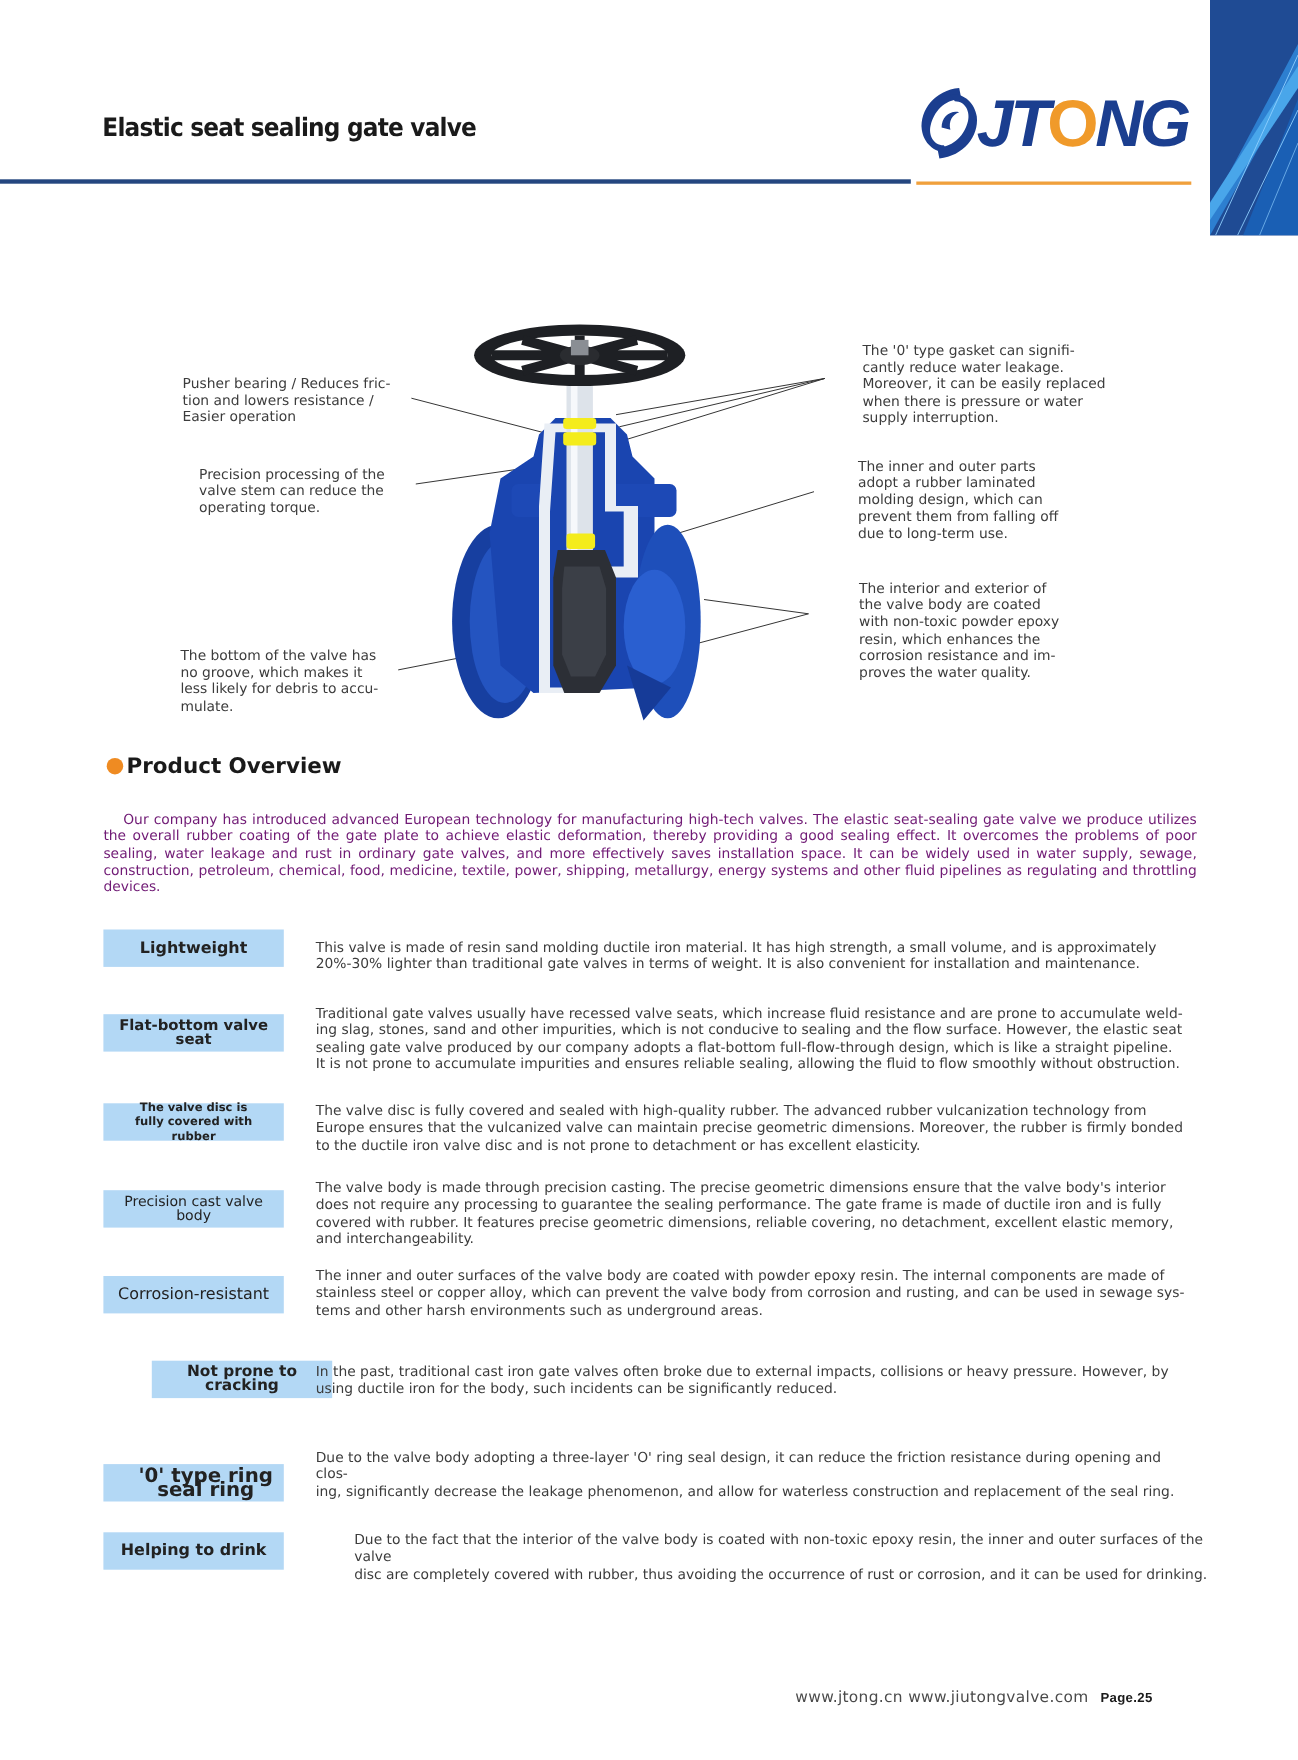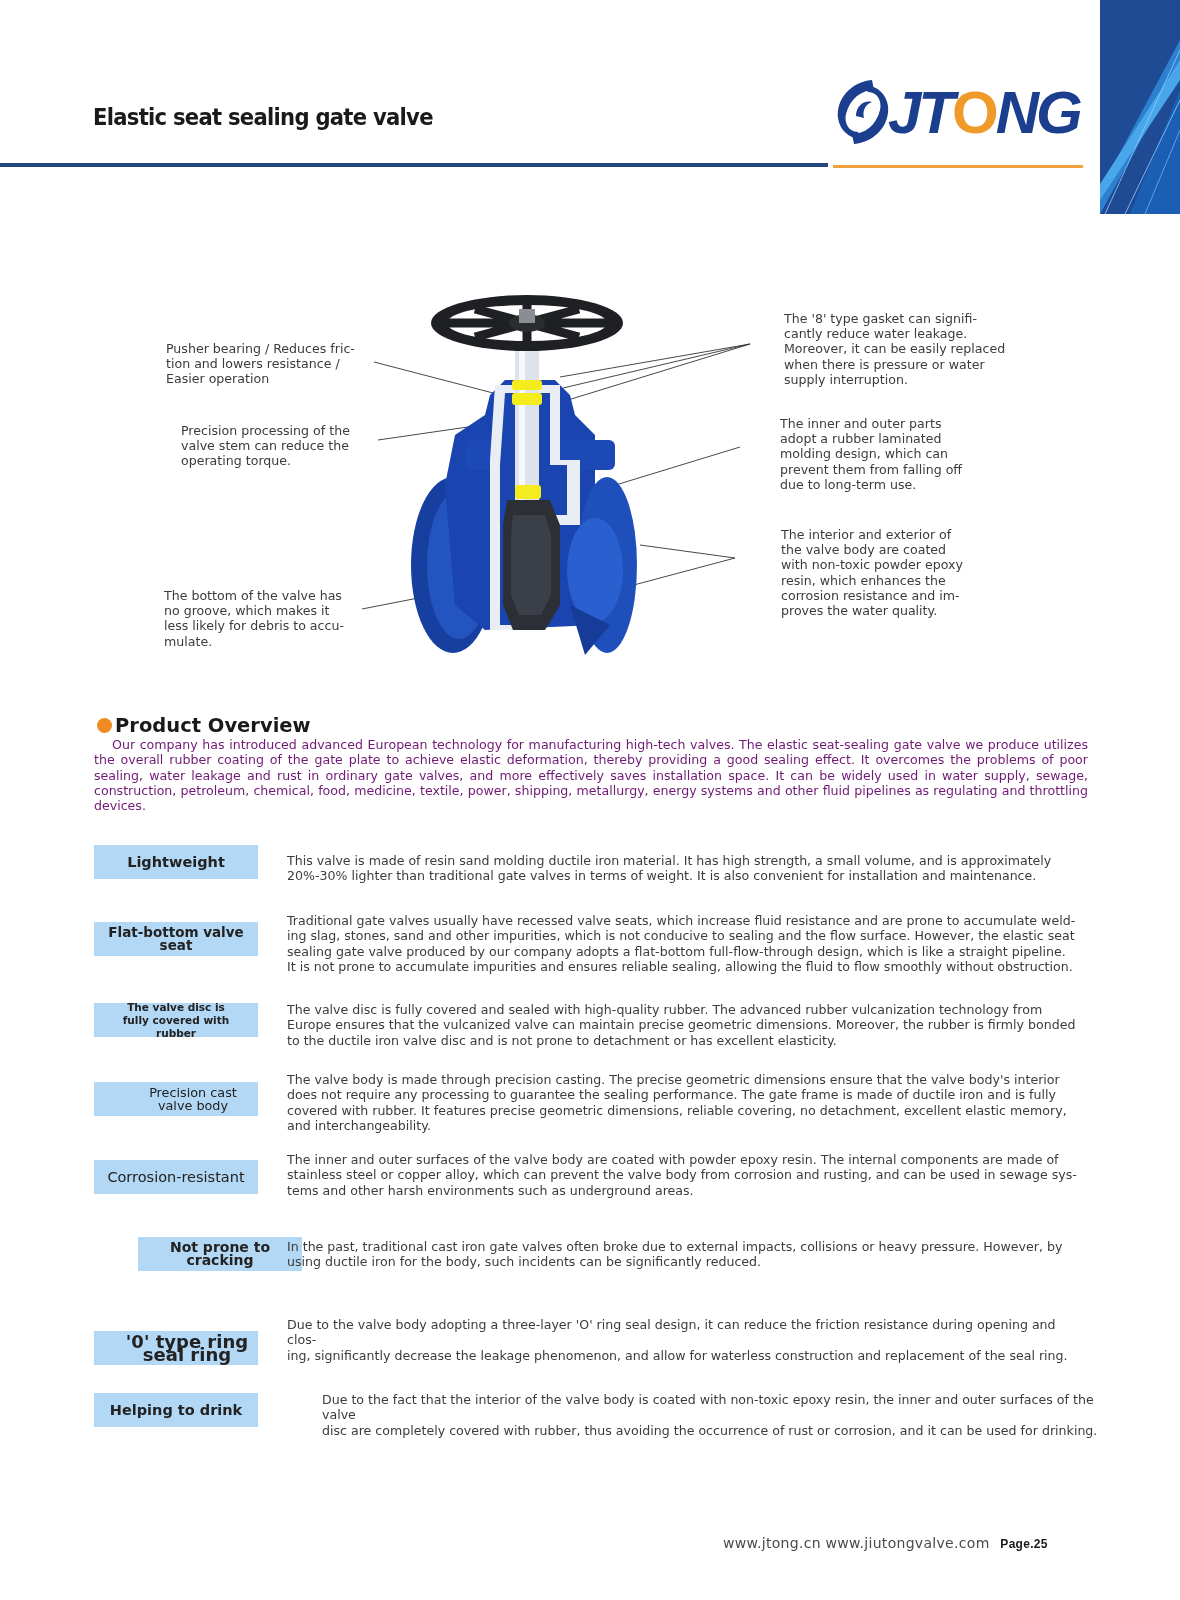--- a/index.html
+++ b/index.html
@@ -7,21 +7,21 @@
   .page-title { position:absolute; left:93px; top:104px; font-family:"DejaVu Sans", sans-serif; font-size:23px; font-weight:bold; color:#1a1a1a; letter-spacing:-0.8px; transform:scaleX(0.92); transform-origin:left; }
   .rule-blue { position:absolute; left:0; top:163px; width:828px; height:4px; background:#24467f; }
   .rule-orange { position:absolute; left:833px; top:165px; width:250px; height:3px; background:#f0a03c; }
   .corner-art { position:absolute; left:1100px; top:0; width:80px; height:214px; overflow:hidden; background:#1f4b94; }
   .logo { position:absolute; left:832px; top:76px; width:250px; height:78px; }
   .logo-text { position:absolute; left:56px; top:2px; font-family:"Liberation Sans", sans-serif; font-weight:bold; font-size:60px; font-style:italic; color:#1b3e8f; letter-spacing:-3px; line-height:70px; }
   .logo-text .o { color:#f09a2a; font-style:normal; }
   .callout { position:absolute; font-size:12.6px; line-height:15.2px; color:#3c3c3c; white-space:pre-line; }
   .valve-figure { position:absolute; left:395px; top:285px; width:270px; height:385px; }
   .leaders { position:absolute; left:0; top:0; width:1180px; height:700px; pointer-events:none; }
-  .section-heading { position:absolute; left:97px; top:714px; font-size:19.5px; font-weight:bold; color:#1a1a1a; display:flex; align-items:center; }
+  .section-heading { position:absolute; left:97px; top:685px; font-size:19.5px; font-weight:bold; color:#1a1a1a; display:flex; align-items:center; }
   .section-heading .dot { width:15px; height:15px; border-radius:50%; background:#ef8b22; margin-right:3px; display:inline-block; }
   .overview { position:absolute; left:94px; top:737px; width:994px; font-size:12.6px; line-height:15.3px; color:#701a75; text-indent:18px; text-align:justify; }
   .feature-row { position:absolute; left:0; width:1180px; }
   .feature-label { position:absolute; left:94px; width:164px; background:#b3d8f5; color:#222; font-weight:bold; text-align:center; display:flex; align-items:center; justify-content:center; height:34px; box-sizing:border-box; padding:0 2px; line-height:13px; }
   .feature-desc { position:absolute; left:287px; width:800px; font-size:12.6px; line-height:15.3px; color:#3c3c3c; white-space:pre-line; }
   .footer { position:absolute; left:723px; top:1535px; font-size:14px; color:#4a4a4a; letter-spacing:0.3px; }
   .footer .pg { font-family:"Liberation Sans", sans-serif; font-weight:bold; font-size:12px; color:#1a1a1a; margin-left:6px; }
 </style>
 </head>
 <body>
@@ -102,21 +102,21 @@
 <div class="callout" style="left:166px;top:341px;">Pusher bearing / Reduces fric-
 tion and lowers resistance /
 Easier operation</div>
 <div class="callout" style="left:181px;top:423px;">Precision processing of the
 valve stem can reduce the
 operating torque.</div>
 <div class="callout" style="left:164px;top:588px;">The bottom of the valve has
 no groove, which makes it
 less likely for debris to accu-
 mulate.</div>
-<div class="callout" style="left:784px;top:311px;">The '8' type gasket can signifi-
+<div class="callout" style="left:784px;top:311px;">The '0' type gasket can signifi-
 cantly reduce water leakage.
 Moreover, it can be easily replaced
 when there is pressure or water
 supply interruption.</div>
 <div class="callout" style="left:780px;top:416px;">The inner and outer parts
 adopt a rubber laminated
 molding design, which can
 prevent them from falling off
 due to long-term use.</div>
 <div class="callout" style="left:781px;top:527px;">The interior and exterior of
@@ -144,21 +144,21 @@
 sealing gate valve produced by our company adopts a flat-bottom full-flow-through design, which is like a straight pipeline.
 It is not prone to accumulate impurities and ensures reliable sealing, allowing the fluid to flow smoothly without obstruction.</div>
 </div>
 <div class="feature-row" style="top:1003px;">
   <div class="feature-label" style="top:0;font-size:10.5px;padding:11px 22px;">The valve disc is fully covered with rubber</div>
   <div class="feature-desc" style="top:-1px;">The valve disc is fully covered and sealed with high-quality rubber. The advanced rubber vulcanization technology from
 Europe ensures that the vulcanized valve can maintain precise geometric dimensions. Moreover, the rubber is firmly bonded
 to the ductile iron valve disc and is not prone to detachment or has excellent elasticity.</div>
 </div>
 <div class="feature-row" style="top:1082px;">
-  <div class="feature-label" style="top:0;font-size:12.8px;font-weight:normal;padding-left:36px;">Precision cast valve body</div>
+  <div class="feature-label" style="top:0;font-size:12.8px;font-weight:normal;">Precision cast valve body</div>
   <div class="feature-desc" style="top:-10px;">The valve body is made through precision casting. The precise geometric dimensions ensure that the valve body's interior
 does not require any processing to guarantee the sealing performance. The gate frame is made of ductile iron and is fully
 covered with rubber. It features precise geometric dimensions, reliable covering, no detachment, excellent elastic memory,
 and interchangeability.</div>
 </div>
 <div class="feature-row" style="top:1160px;">
   <div class="feature-label" style="top:0;font-size:14.5px;font-weight:normal;">Corrosion-resistant</div>
   <div class="feature-desc" style="top:-8px;">The inner and outer surfaces of the valve body are coated with powder epoxy resin. The internal components are made of
 stainless steel or copper alloy, which can prevent the valve body from corrosion and rusting, and can be used in sewage sys-
 tems and other harsh environments such as underground areas.</div>

